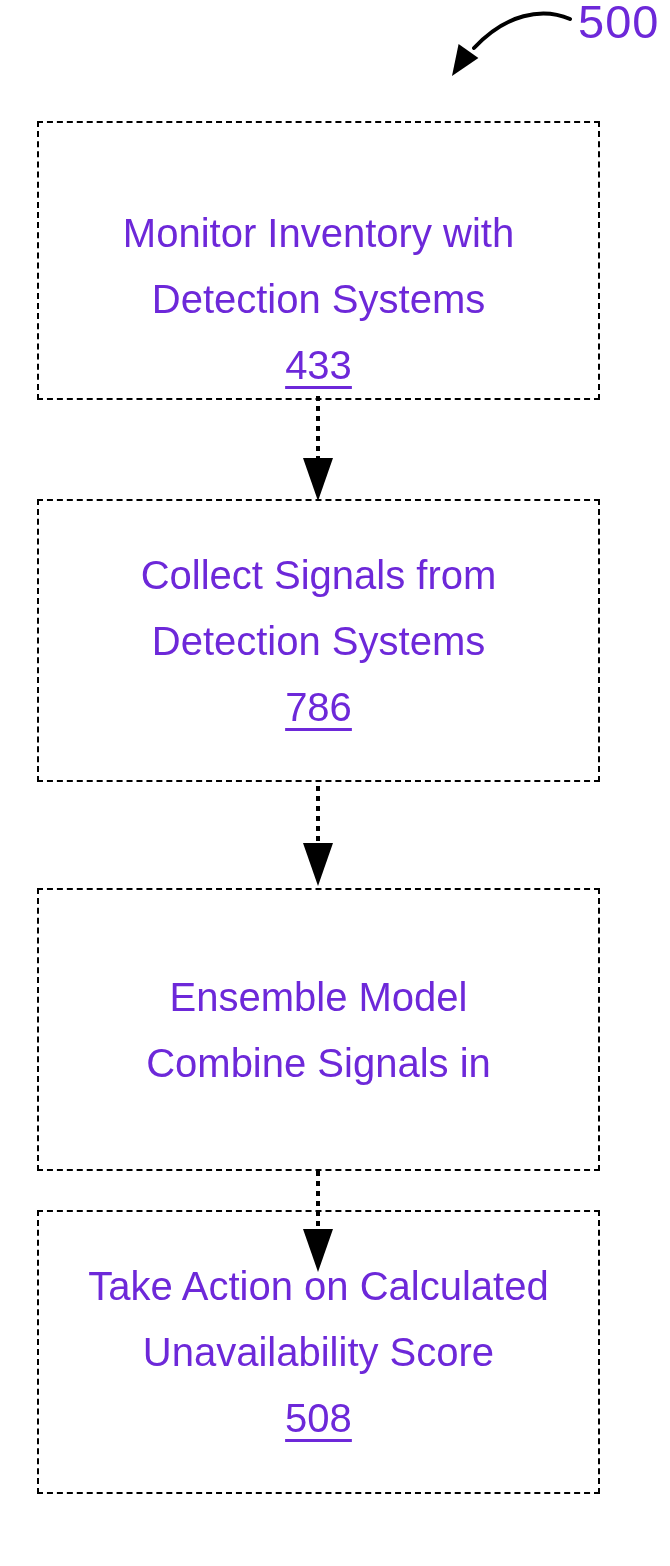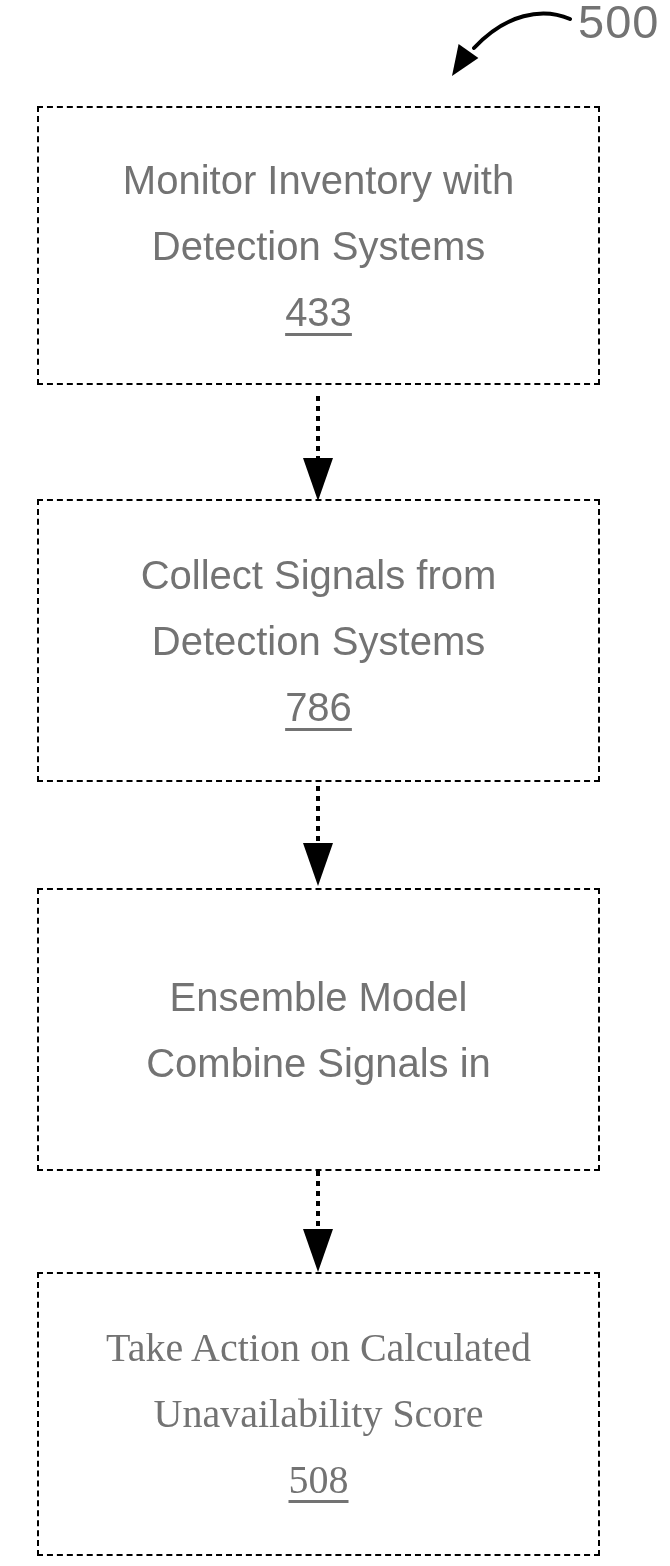--- a/index.html
+++ b/index.html
@@ -5,21 +5,21 @@
   html, body {
     margin: 0;
     padding: 0;
     background: #ffffff;
   }
   .page {
     position: relative;
     width: 670px;
     height: 1566px;
     background: #ffffff;
-    color: #737373;
+    color: #6d28d9;
     font-family: "Liberation Sans", sans-serif;
     overflow: hidden;
   }
   .fig-ref-label {
     position: absolute;
     left: 578px;
     top: -6px;
     font-size: 47px;
     font-weight: 400;
     letter-spacing: 1px;
@@ -33,24 +33,24 @@
     position: absolute;
     left: 37px;
     width: 563px;
     border: 2px dashed #000000;
     box-sizing: border-box;
     display: flex;
     align-items: center;
     justify-content: center;
     text-align: center;
   }
-  .box-1 { top: 106px; height: 279px; }
+  .box-1 { top: 121px; height: 279px; align-items: flex-end; }
   .box-2 { top: 499px; height: 283px; }
   .box-3 { top: 888px; height: 283px; }
-  .box-4 { top: 1272px; height: 284px; font-family: Liberation Serif, serif; }
+  .box-4 { top: 1210px; height: 284px; }
   .step-text {
     font-size: 40px;
     line-height: 66px;
     font-weight: 400;
   }
   .step-ref {
     text-decoration: underline;
     text-decoration-thickness: 3px;
     text-underline-offset: 7px;
   }

